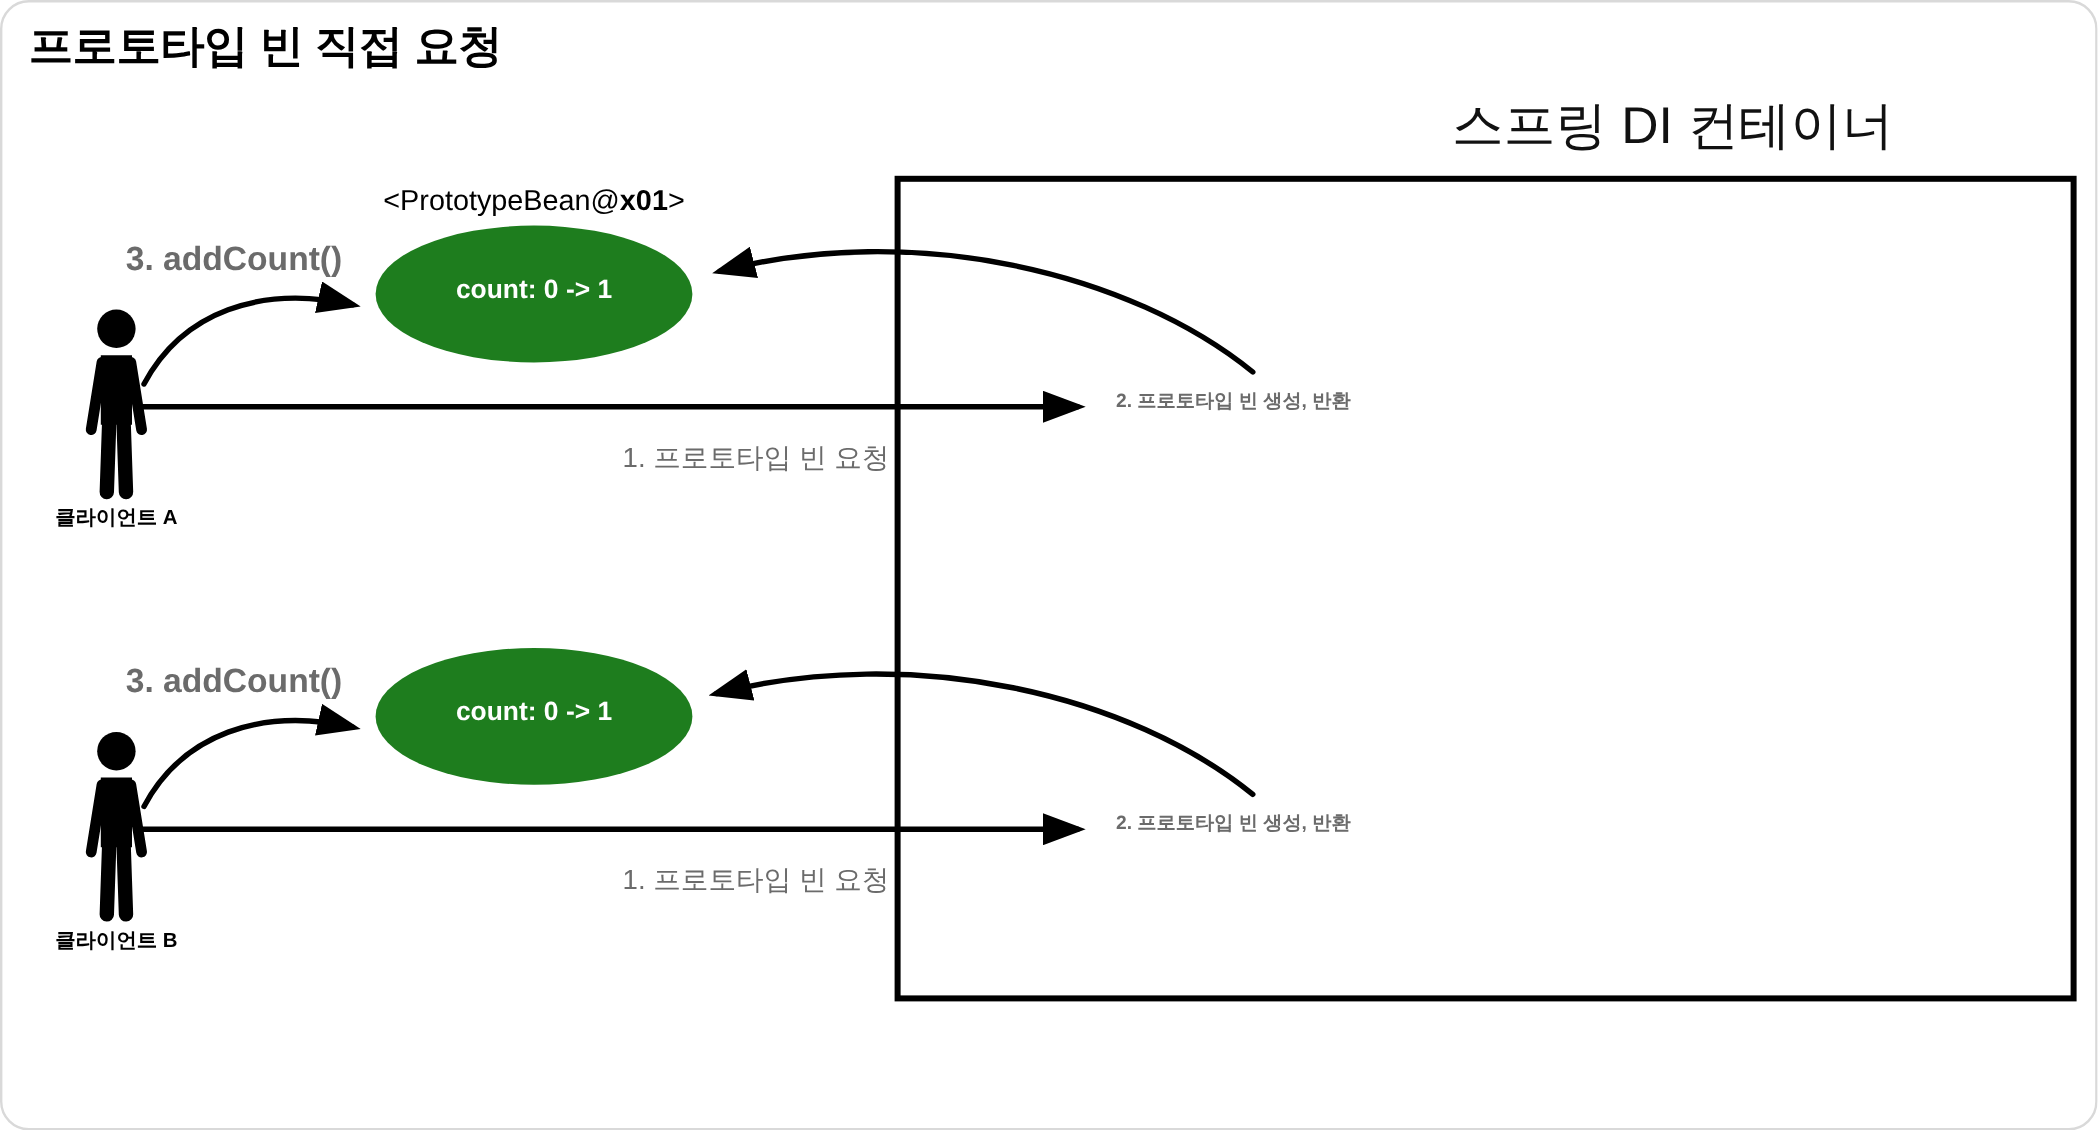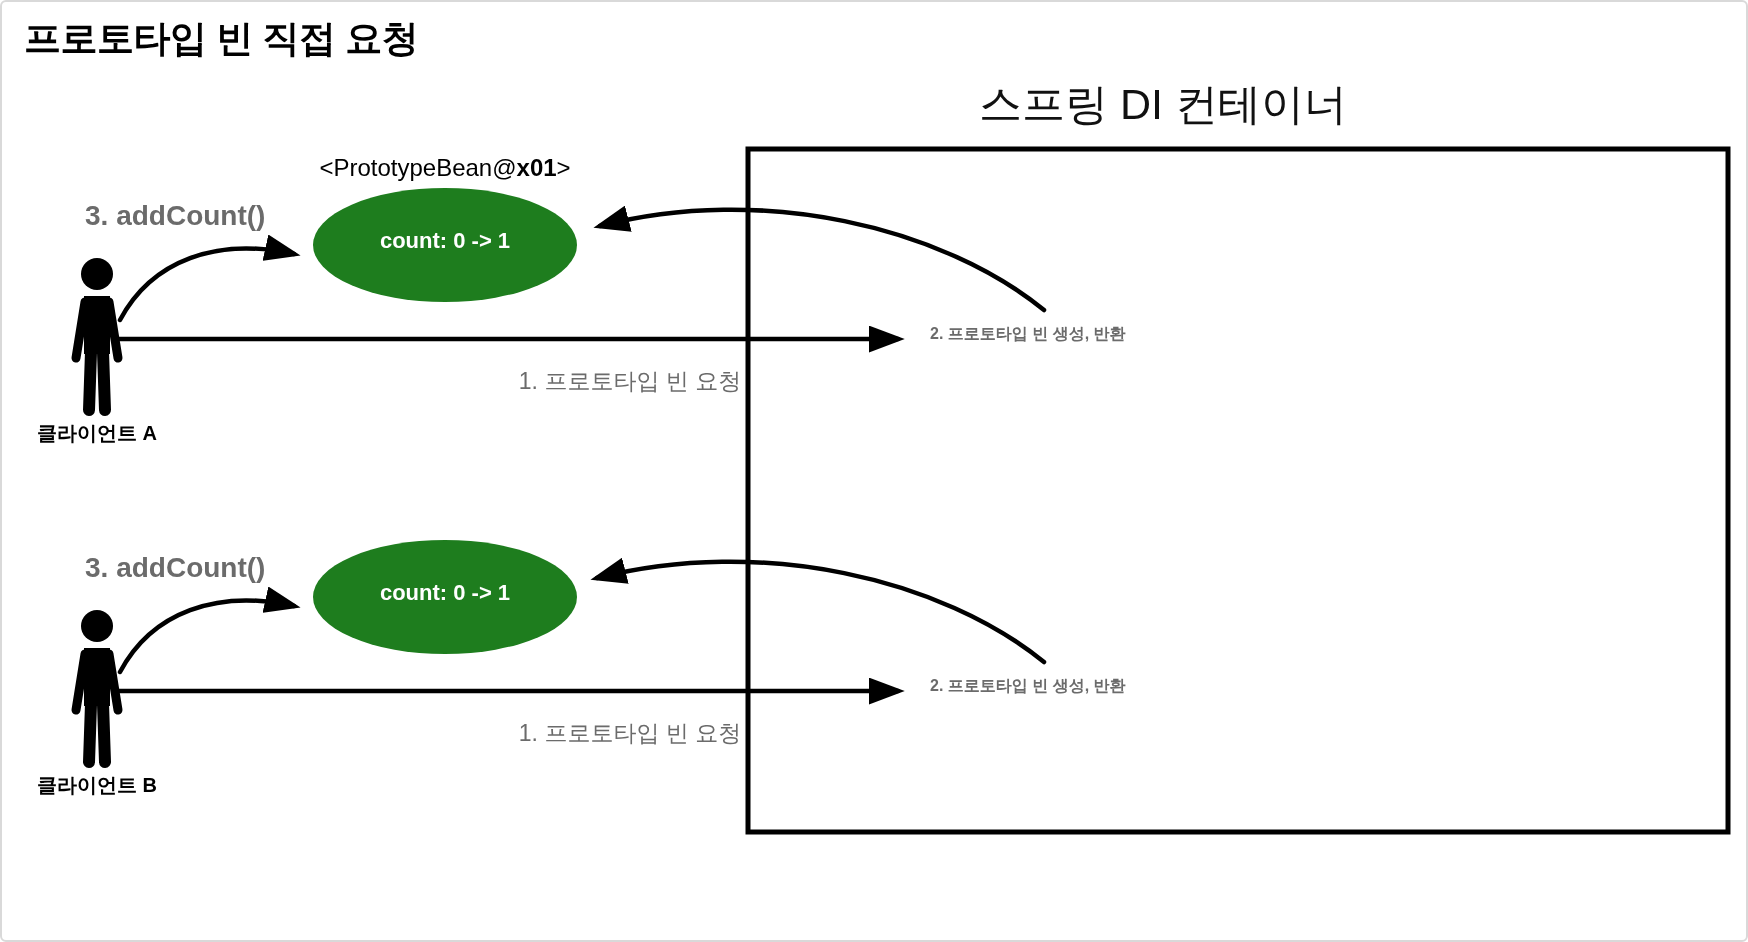--- a/index.html
+++ b/index.html
@@ -2,57 +2,57 @@
 <html style="--bean-fill: #1e7d1e; --label-gray: #6b6b6b;"><head>
 <meta charset="utf-8">
 <style>
   html, body { margin: 0; padding: 0; background: #ffffff; }
   .canvas {
     position: relative;
     width: 1744px;
     height: 938px;
     background: #ffffff;
     border: 2px solid #d9d9d9;
-    border-radius: 6px;
+    border-radius: 24px;
     overflow: hidden;
     font-family: "Liberation Sans", sans-serif;
   }
   .layer { position: absolute; left: 0; top: 0; }
   .title {
     position: absolute; left: 22px; top: 12px;
     font-size: 37px; font-weight: 800; color: #000; letter-spacing: -0.5px;
   }
   .container-label {
     position: absolute; left: 746px; top: 74px; width: 830px;
-    text-align: center; font-size: 43px; font-weight: 500; color: #111;
+    text-align: right; font-size: 43px; font-weight: 500; color: #111;
   }
   .caption {
     position: absolute; width: 360px; text-align: center;
     font-size: 24px; color: #000; font-weight: 400;
   }
   .caption b { font-weight: 800; margin-top: 14px; }
   .count-text {
     position: absolute; width: 264px; text-align: center;
     font-size: 22px; font-weight: 800; color: #ffffff;
   }
   .addcount {
-    position: absolute; width: 220px; 
+    position: absolute; width: 220px; text-align: center;
     font-size: 28px; font-weight: 800; color: var(--label-gray, #6b6b6b);
   }
   .req-label {
     position: absolute; width: 300px; text-align: center;
     font-size: 23px; font-weight: 400; color: var(--label-gray, #6b6b6b);
   }
   .create-label {
     position: absolute; width: 340px;
     font-size: 16px; font-weight: 800; color: var(--label-gray, #6b6b6b);
   }
   .client-label {
     position: absolute; width: 170px; text-align: center;
-    font-size: 20px; font-weight: 600; color: #000;
+    font-size: 17px; font-weight: 600; color: #000;
   }
   .client-label b { font-weight: 900; }
 </style>
 </head>
 <body>
 
 <div class="canvas">
 
   <svg class="layer" width="1744" height="938" viewBox="0 0 1744 938">
     <defs>

